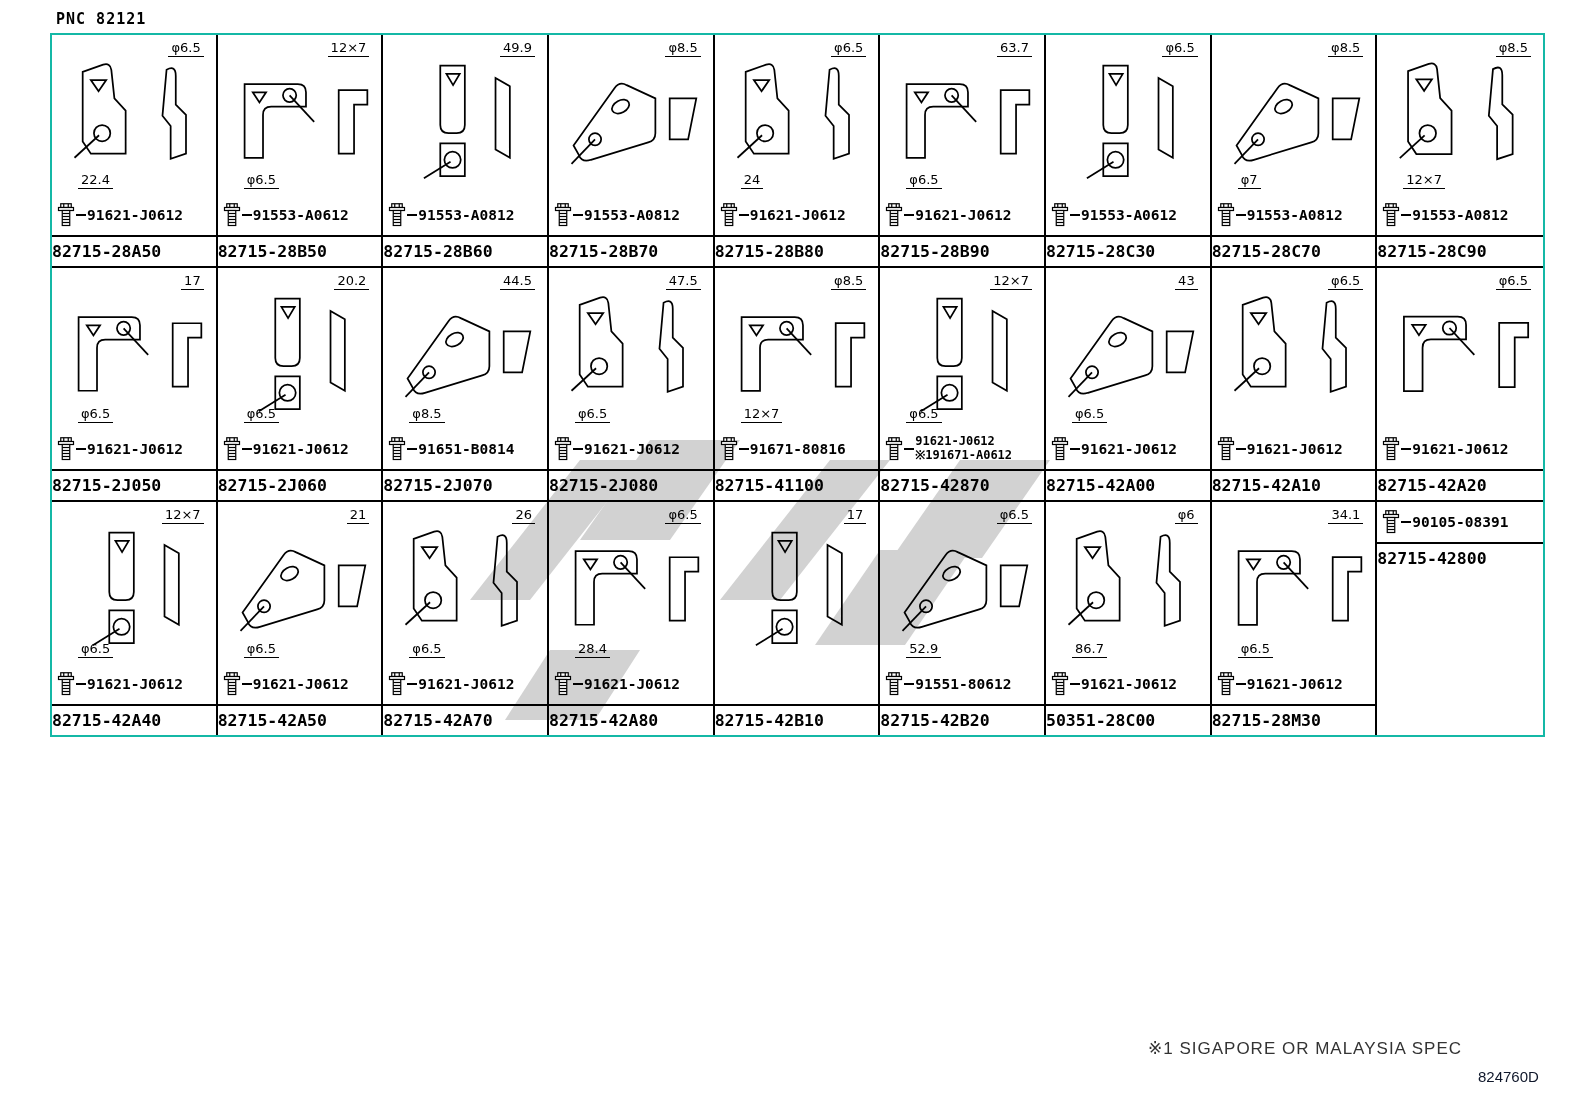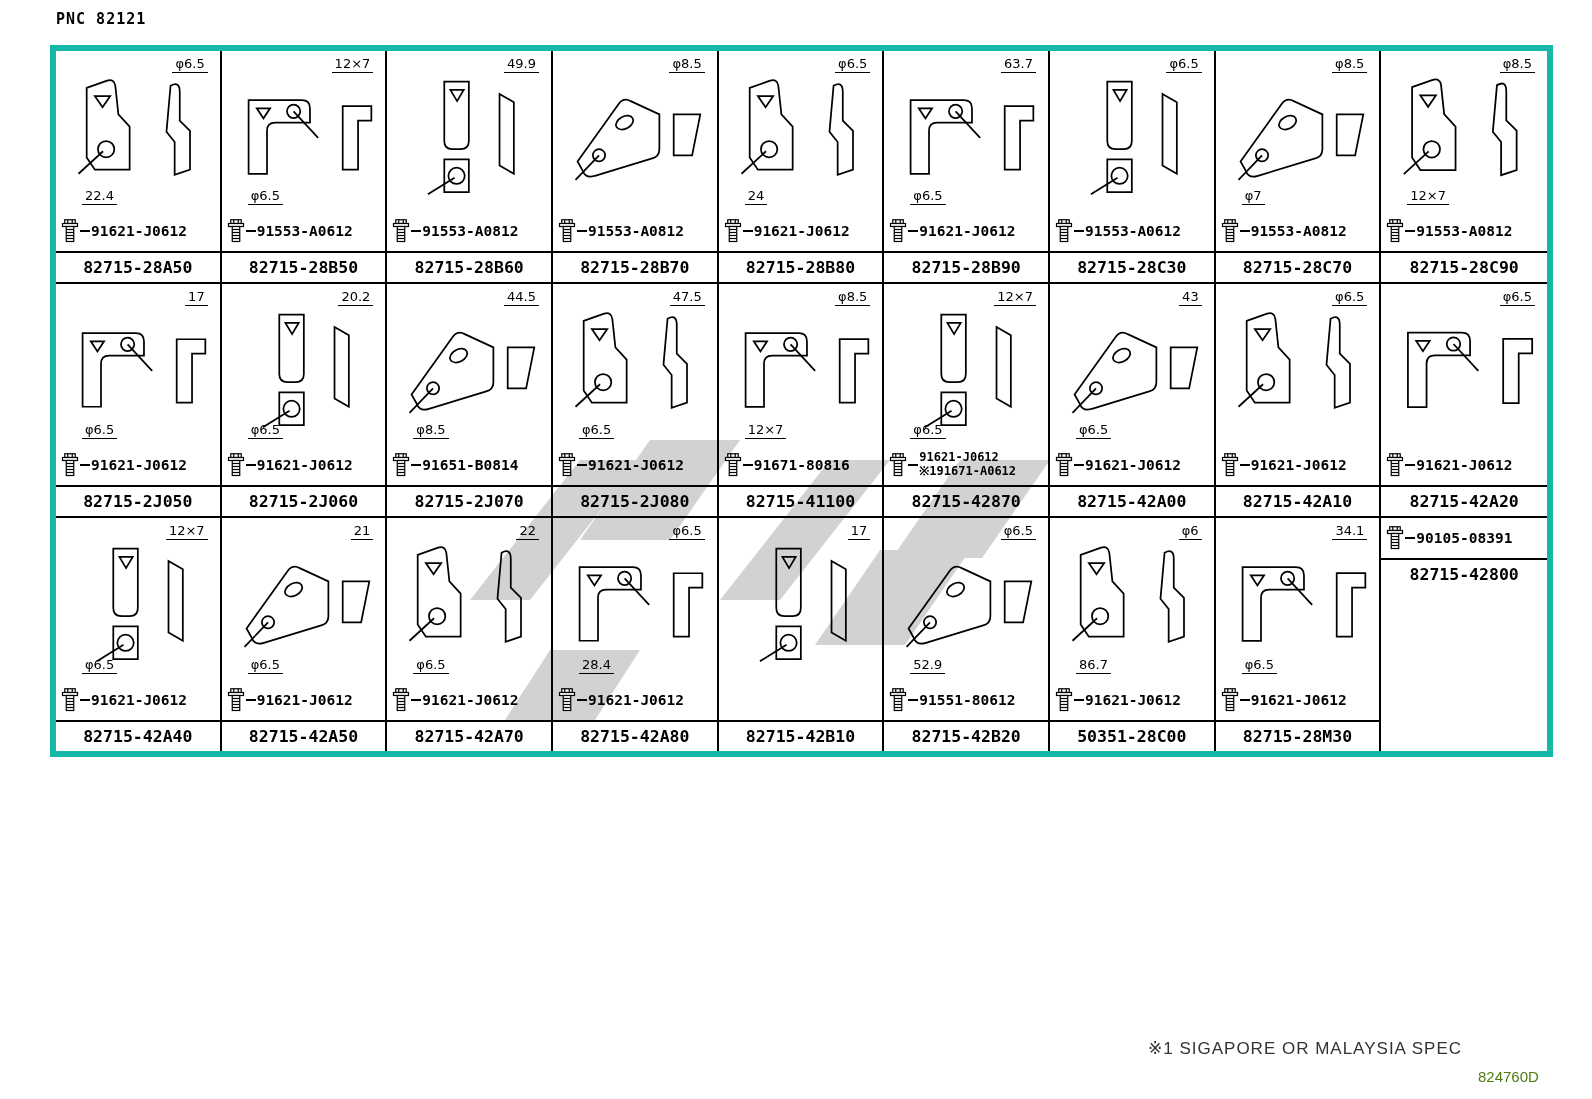--- a/index.html
+++ b/index.html
@@ -9,21 +9,21 @@
     overflow:hidden;
   }
   .pnc{
     position:absolute;left:56px;top:10px;font-size:15px;font-weight:bold;
     letter-spacing:1px;
   }
   .watermark{position:absolute;left:400px;top:390px;z-index:0;}
   .grid{
     position:absolute;left:50px;top:33px;width:1491px;height:700px;z-index:1;
     display:grid;grid-template-columns:repeat(9,1fr);grid-template-rows:repeat(3,1fr);
-    border:6px solid #14b8a6;background:transparent;margin-top:12px;
+    border:2px solid #14b8a6;background:transparent;
   }
   .cell{
     border-right:2px solid #000;border-bottom:2px solid #000;
     display:flex;flex-direction:column;min-width:0;background:transparent;
   }
   .cell:nth-child(9n){border-right:none;}
   .cell:nth-child(n+19){border-bottom:none;}
   .diagram{flex:1 1 auto;position:relative;overflow:hidden;}
   .bracket-art{position:absolute;left:0;top:14px;width:100%;height:150px;}
   .bracket-art svg{width:100%;height:100%;}
@@ -41,31 +41,31 @@
   .boltrow.empty .bolt-icon,.boltrow.empty .bolt-dash{visibility:hidden;}
   .bolt-icon{flex:0 0 18px;height:30px;}
   .bolt-dash{flex:0 0 10px;height:0;border-top:2px solid #000;margin:0 1px;}
   .bolt-labels{
     display:flex;flex-direction:column;justify-content:center;
     font-size:14.5px;font-weight:bold;letter-spacing:0px;white-space:nowrap;
   }
   .bolt-labels.multi{font-size:12px;line-height:1.1;}
   .pnrow{
     height:29px;flex:0 0 29px;border-top:2px solid #000;
-    display:flex;align-items:center;justify-content:center;
+    display:flex;align-items:center;justify-content:flex-start;
     font-size:16.5px;font-weight:bold;white-space:nowrap;
   }
   .footnote{
     position:absolute;left:1100px;top:1038px;z-index:2;
     font-family:"Liberation Sans","DejaVu Sans",sans-serif;
     font-size:17px;color:#333;letter-spacing:1px;margin-left:48px;
   }
   .docnum{
     position:absolute;left:1478px;top:1068px;z-index:2;
-    font-family:"Liberation Sans","DejaVu Sans",sans-serif;font-size:15px;color:#4d7c0f;
+    font-family:"Liberation Sans","DejaVu Sans",sans-serif;font-size:15px;color:#0f172a;
   }
 </style>
 </head>
 <body>
 
 <svg class="watermark" width="800" height="350" viewBox="0 0 800 350">
   <g fill="#d2d2d2">
     <polygon points="70,210 180,70 240,70 130,210"></polygon>
     <polygon points="250,50 340,50 270,150 180,150"></polygon>
     <polygon points="320,210 430,70 490,70 380,210"></polygon>
@@ -863,21 +863,21 @@
     <div class="diagram">
       <div class="bracket-art"><svg viewBox="0 0 160 130" preserveAspectRatio="xMidYMid meet">
             <g stroke="#000" stroke-width="1.7" fill="none">
               <path d="M30 14 l20 -7 q7 -2 8 5 l3 28 11 12 v42 h-34 l-8 -12 z"></path>
               <path d="M38 22 h15 l-7.5 11 z"></path>
               <circle cx="49" cy="74" r="8"></circle>
               <path d="M46 76 L22 98"></path>
               <path d="M112 12 q9 -5 9 6 v28 l10 10 v38 l-15 5 v-32 l-8 -10 z"></path>
             </g>
           </svg></div>
-    <span class="dim pos0">22</span>
+    <span class="dim pos0">26</span>
         <span class="dim pos1">φ6.5</span>
       </div>
     <div class="boltrow">
       <span class="bolt-icon">
         <svg viewBox="0 0 24 34" width="18" height="30">
           <g stroke="#000" stroke-width="1.6" fill="#fff">
             <rect x="5" y="2" width="14" height="5"></rect>
             <line x1="9" y1="2" x2="9" y2="7"></line>
             <line x1="15" y1="2" x2="15" y2="7"></line>
             <rect x="2" y="7" width="20" height="4"></rect>

